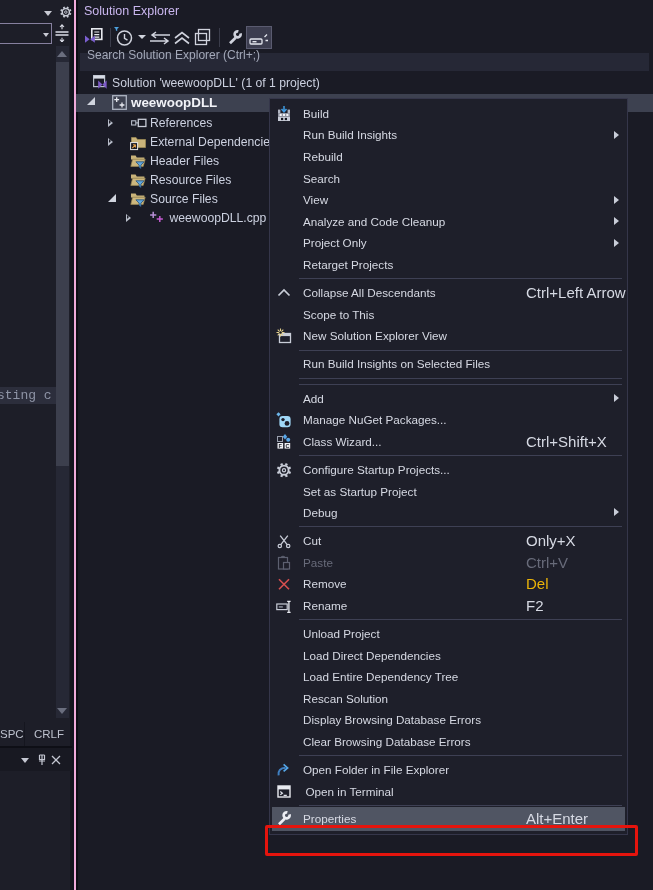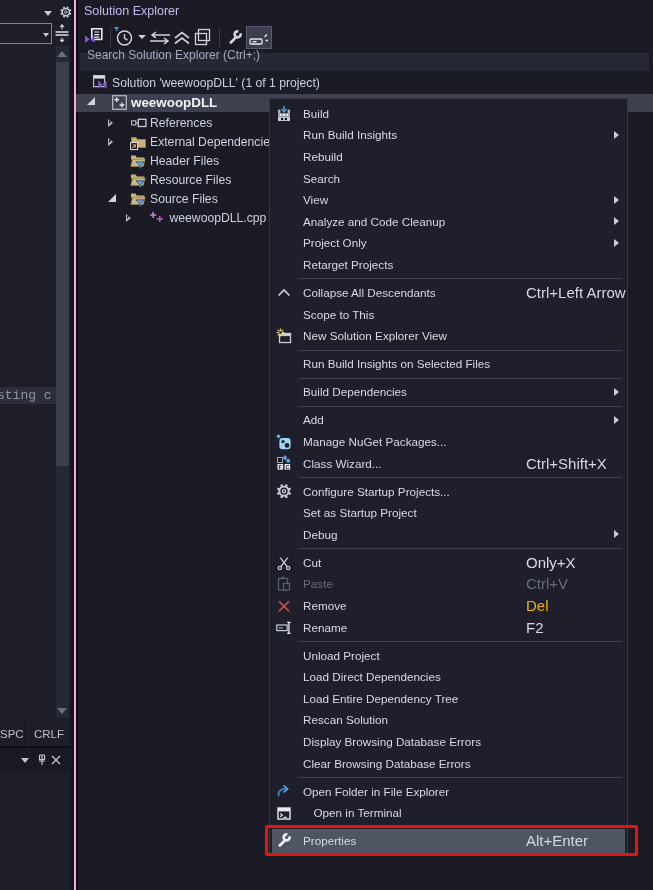--- a/index.html
+++ b/index.html
@@ -215,24 +215,20 @@
         </g>
         <circle cx="4.5" cy="4.5" r="1.3" fill="#15161f"></circle>
       </svg>
       <div class="txt" style="left:33.5px;color:#d6d9e3">New Solution Explorer View</div>
     </div>
 <div class="menu-sep"></div>
 <div class="menu-item" style="">
       <div class="txt" style="left:33.5px;color:#d6d9e3">Run Build Insights on Selected Files</div>
     </div>
 <div class="menu-sep"></div>
-<div class="menu-item" style="">
-      <div class="txt" style="left:33.5px;color:#d6d9e3">Build Dependencies</div>
-      <div class="arr"></div>
-    </div>
 <div class="menu-sep"></div>
 <div class="menu-item" style="">
       <div class="txt" style="left:33.5px;color:#d6d9e3">Add</div>
       <div class="arr"></div>
     </div>
 <div class="menu-item" style="">
       <svg width="16" height="16" viewBox="0 0 16 16" style="position:absolute;left:6.800000000000001px;top:2.8000000000000007px">
         <path d="M2.5 0.2 L4.6 2.3 L2.5 4.4 L0.4 2.3 z" fill="#6cb6ea"></path>
         <rect x="3.4" y="4" width="11.2" height="11.2" rx="3.2" fill="#9fd7f7"></rect>
         <circle cx="7" cy="7.6" r="1.7" fill="#1b1c28"></circle>
@@ -337,21 +333,21 @@
         <path d="M7.6 2.4 L11.6 5.9 L7.6 9.4" stroke="#55a7e8" stroke-width="1.7" fill="none"></path>
       </svg>
       <div class="txt" style="left:33.5px;color:#d6d9e3">Open Folder in File Explorer</div>
     </div>
 <div class="menu-item" style="">
       <svg width="16" height="16" viewBox="0 0 16 16" style="position:absolute;left:6.800000000000001px;top:2.8000000000000007px">
         <rect x="2" y="3" width="12" height="11" stroke="#e8eaf0" stroke-width="1.4" fill="none"></rect>
         <rect x="2" y="3" width="12" height="3.4" fill="#e8eaf0"></rect>
         <path d="M4.3 8.6 L6.4 10.2 L4.3 11.8 M7.6 12.4 h3.2" stroke="#dfe2ea" stroke-width="1.2" fill="none"></path>
       </svg>
-      <div class="txt" style="left:44px;color:#d6d9e3">Open in Terminal</div>
+      <div class="txt" style="left:36px;color:#d6d9e3">Open in Terminal</div>
     </div>
 <div class="menu-sep"></div>
 <div class="menu-item" style="background:#505563;margin:-1.2px 2px -0.7px;height:23.5px;line-height:23.5px;">
       <svg width="16" height="16" viewBox="0 0 16 16" style="position:absolute;left:4.800000000000001px;top:2.8000000000000007px">
         <path d="M13.5 4.42 A 3 3 0 1 1 11.35 2.4" stroke="#eceef4" stroke-width="2.7" fill="none"></path>
         <line x1="3" y1="14.3" x2="8.6" y2="8.7" stroke="#eceef4" stroke-width="2.7"></line>
       </svg>
       <div class="txt" style="left:31.5px;color:#d6d9e3">Properties</div>
       <div class="sc" style="left:254.5px;color:#d6d9e3">Alt+Enter</div>
     </div>

